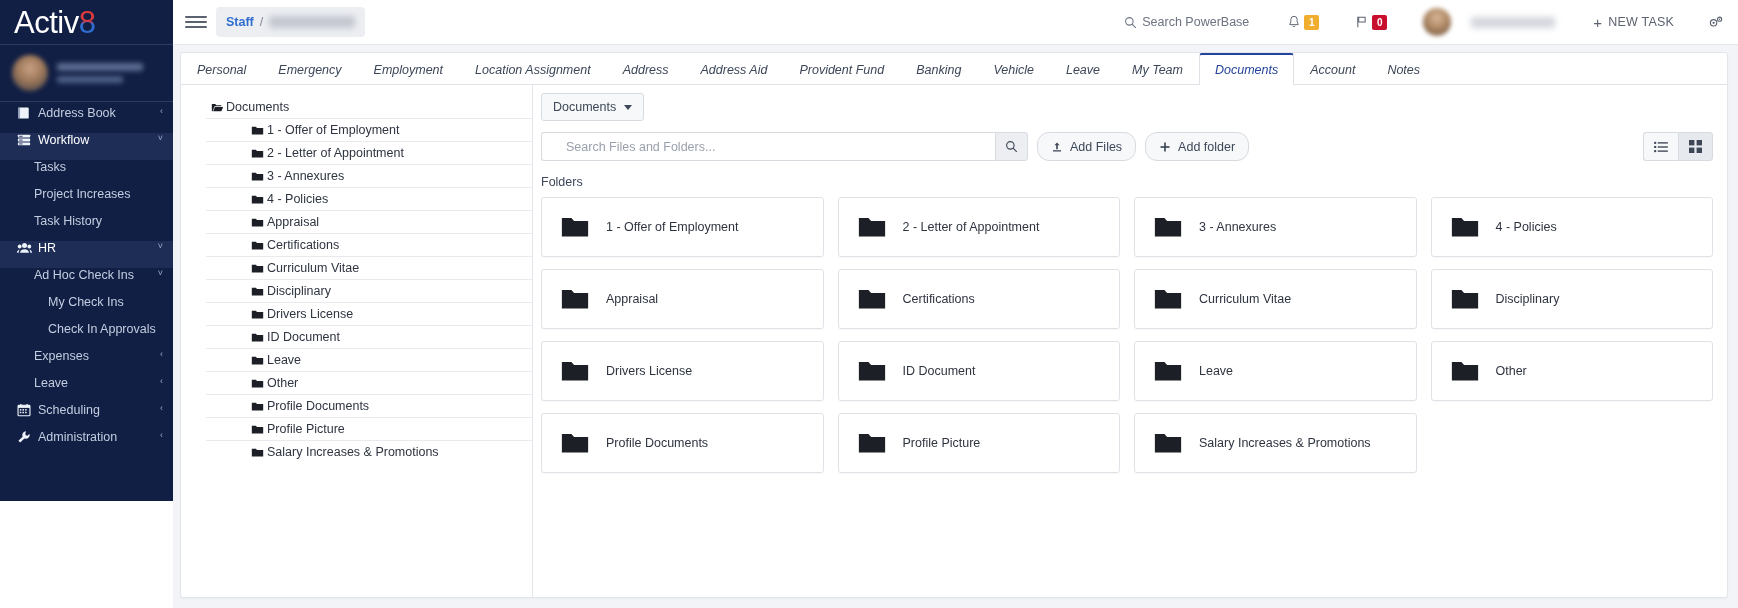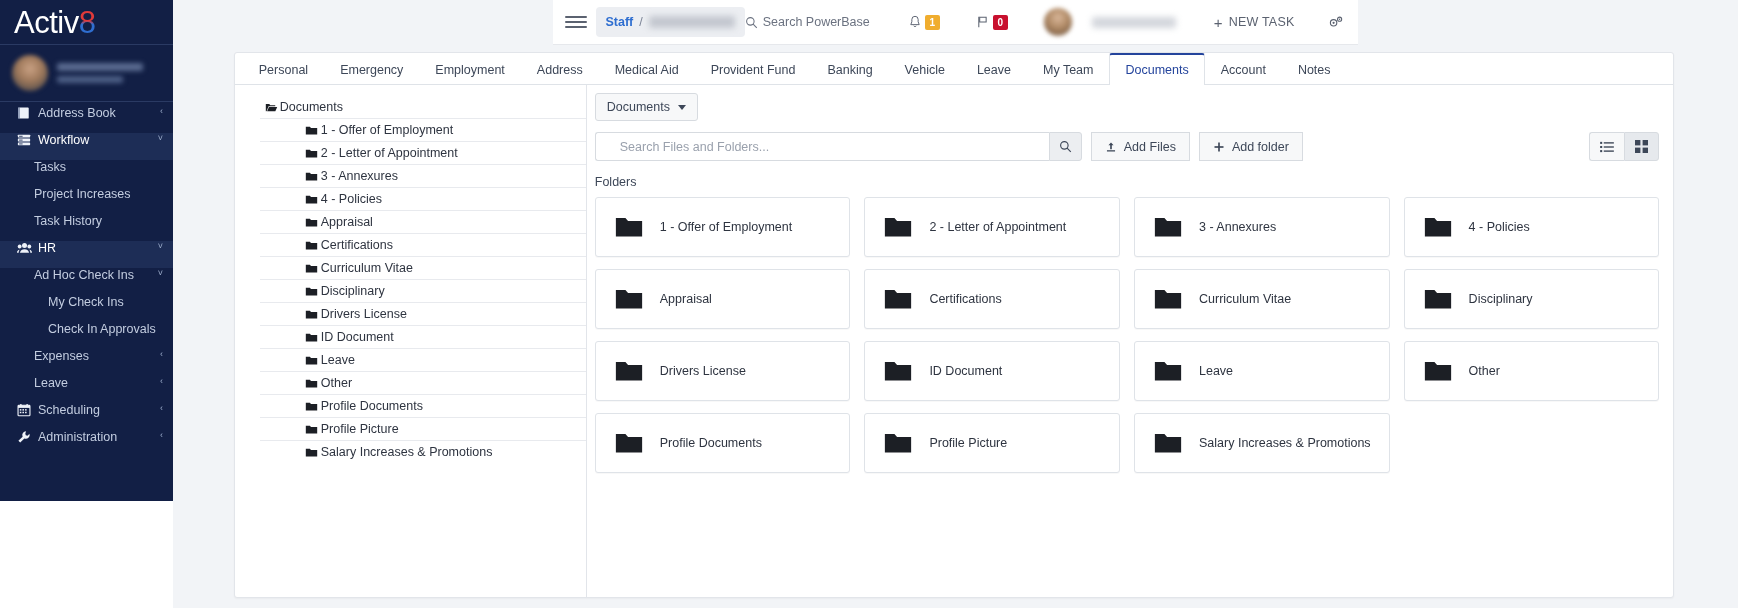--- a/index.html
+++ b/index.html
@@ -60,21 +60,21 @@
     align-items: center; color: #eef2f9;
   }
   .nav-item .lbl { flex: 1; }
   .nav-item .chev { font-size: 9px; color: #9fb0ce; }
   .nav-item.active { background: #1d2d56; color: #ffffff; font-weight: normal; }
   .nav-item.level1 { padding-left: 17px; font-size: 12.5px; }
   .nav-item.level2 { padding-left: 34px; }
   .nav-item.level3 { padding-left: 48px; }
 
   
-  .main { flex: 1; display: flex; flex-direction: column; background: #f2f4f7; height: 608px; overflow: hidden; align-items: center; }
+  .main { flex: 1; display: flex; flex-direction: column; background: #f2f4f7; height: 608px; overflow: hidden; }
 
   .topbar {
     height: 45px; background: #ffffff;
     display: flex; align-items: center;
     padding: 0 14px 0 12px;
     border-bottom: 1px solid #e6e8ec;
     flex-shrink: 0;
   }
   .hamburger { width: 22px; display:flex; flex-direction:column; gap:3px; cursor:pointer; margin-right: 9px;}
   .hamburger i { display:block; height:2px; background:#5b6270; border-radius:1px; }
@@ -108,22 +108,23 @@
 
   
   .card {
     margin: 7px 10px 10px 7px; background:#ffffff;
     border: 1px solid #e2e5ea; border-radius: 3px;
     flex: 1; display:flex; flex-direction:column; overflow:hidden;
     box-shadow: 0 1px 2px rgba(0,0,0,.04);
   }
   .tabs {
     display:flex; align-items: flex-end; height: 32px;
-    border-bottom: 1px solid #dfe3e8; padding-left: 8px;
+    border-bottom: 1px solid #dfe3e8; 
     flex-shrink: 0;
+    font-style: italic;
   }
   .tab {
     padding: 0 15px; height: 31px; display:flex; align-items:center;
     font-size: 12.5px; color: #3d4758; cursor:pointer;
     border: 1px solid transparent; border-bottom: none;
     position: relative; top: 1px; white-space: nowrap;
   }
   .tab.active {
     background:#fff; border-color:#dfe3e8; border-top: 2px solid #24449c;
     border-radius: 3px 3px 0 0; color:#24449c; height: 32px;
@@ -168,21 +169,21 @@
   }
   .search-input::placeholder { color:#9aa1ad; }
   .search-btn {
     width:33px; border:1px solid #d7dbe0; background:#eceef1;
     border-radius:0 3px 3px 0; display:flex; align-items:center; justify-content:center;
     cursor:pointer; color:#3d4758;
   }
   .tb-btn {
     display:inline-flex; align-items:center; gap:7px;
     height:29px; padding:0 13px; background:#f7f8f9;
-    border:1px solid #d7dbe0; border-radius:0;
+    border:1px solid #d7dbe0; border-radius:12px;
     font-size:12.5px; color:#3d4758; cursor:pointer; white-space:nowrap;
   }
   .view-toggle { margin-left:auto; display:flex; }
   .vt-btn {
     width:35px; height:29px; border:1px solid #d7dbe0; background:#f7f8f9;
     display:flex; align-items:center; justify-content:center; cursor:pointer; color:#3d4758;
   }
   .vt-btn:first-child { border-radius:3px 0 0 3px; border-right:none; }
   .vt-btn:last-child { border-radius:0 3px 3px 0; }
   .vt-btn.active { background:#e6e9ed; }
@@ -375,22 +376,23 @@
         </div>
       </div>
     </header>
 
     <section class="card">
 
       <div class="tabs" id="tab-bar">
           <div class="tab">Personal</div>
           <div class="tab">Emergency</div>
           <div class="tab">Employment</div>
+          <div class="tab">Location Assignment</div>
           <div class="tab">Address</div>
-          <div class="tab">Medical Aid</div>
+          <div class="tab">Address Aid</div>
           <div class="tab">Provident Fund</div>
           <div class="tab">Banking</div>
           <div class="tab">Vehicle</div>
           <div class="tab">Leave</div>
           <div class="tab">My Team</div>
           <div class="tab active">Documents</div>
           <div class="tab">Account</div>
           <div class="tab">Notes</div>
         </div>
 

